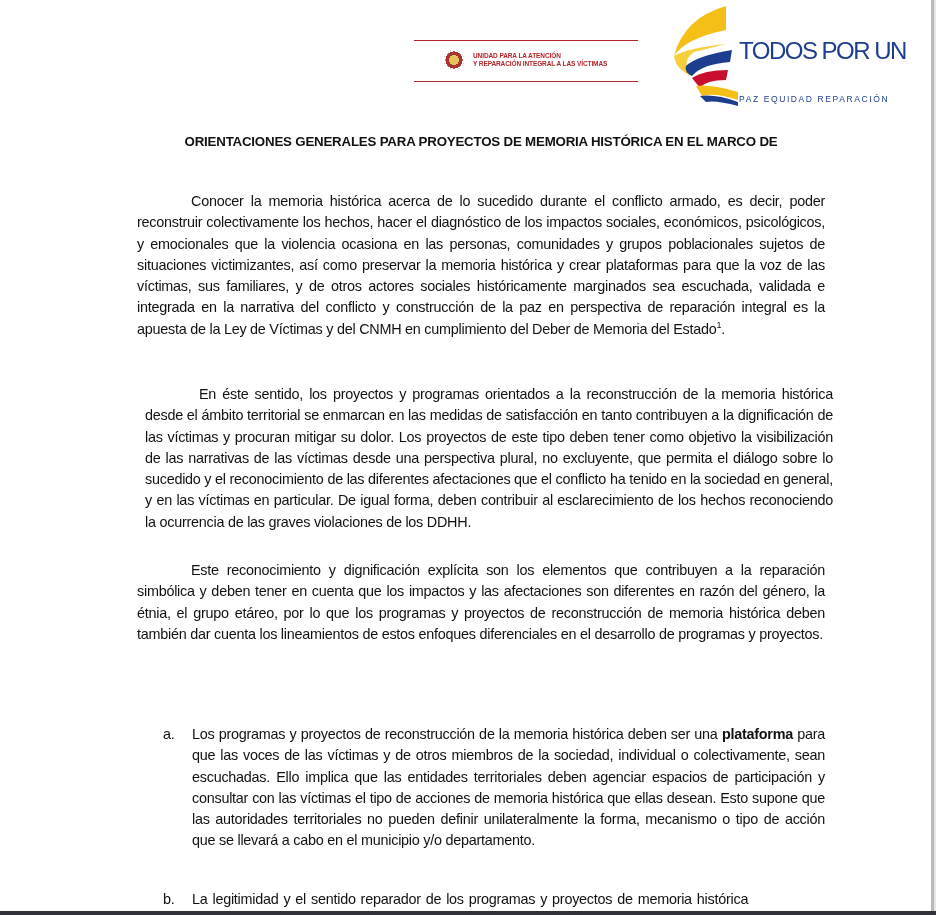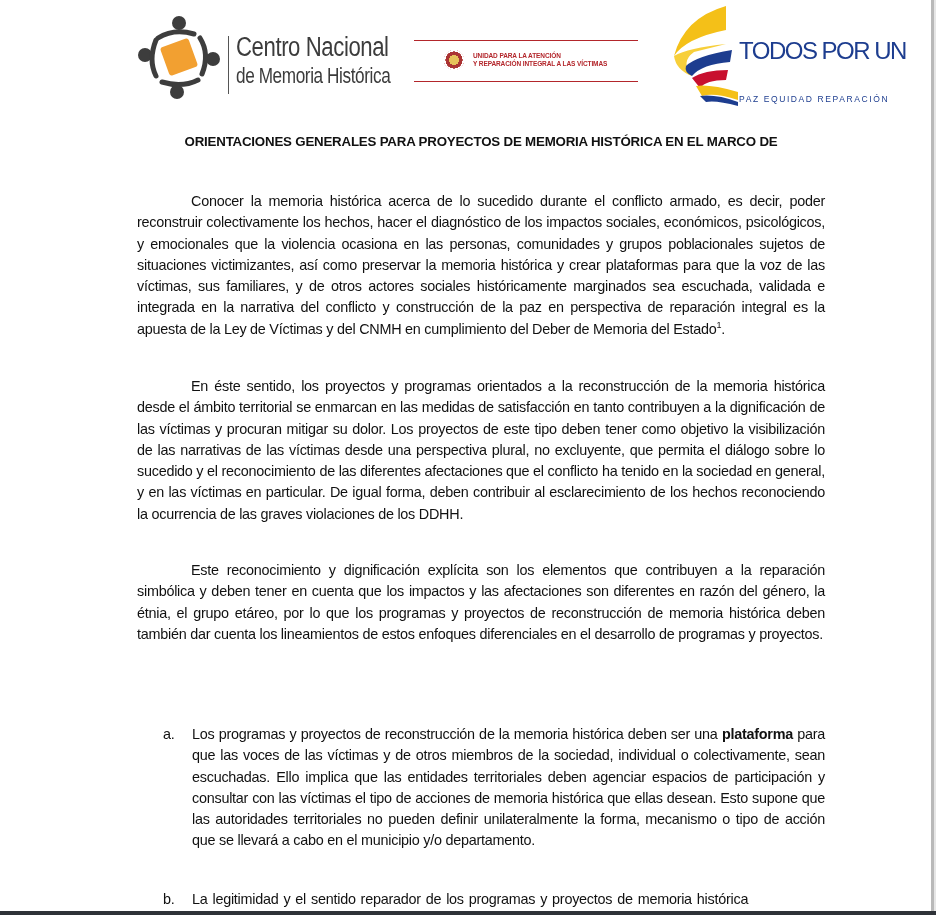--- a/index.html
+++ b/index.html
@@ -73,38 +73,20 @@
   .list-text { position: absolute; left: 29px; width: 633px; text-align: justify; }
   #item-a { top: 724px; }
   #item-b { top: 889px; }
   strong { font-weight: bold; }
 </style>
 </head>
 <body>
 
 <div class="page">
 
-  <div class="logo-cnmh">
-    <svg class="cnmh-mark" viewBox="0 0 86 86">
-      <rect x="28" y="28" width="30" height="30" rx="3" fill="#f2a031" transform="rotate(-20 43 43)"></rect>
-      <circle cx="43" cy="9" r="7" fill="#3d3d3d"></circle>
-      <circle cx="77" cy="45" r="7" fill="#3d3d3d"></circle>
-      <circle cx="41" cy="78" r="7" fill="#3d3d3d"></circle>
-      <circle cx="9" cy="41" r="7" fill="#3d3d3d"></circle>
-      <path d="M22 24 Q38 14 58 20" stroke="#3d3d3d" stroke-width="5" fill="none" stroke-linecap="round"></path>
-      <path d="M64 24 Q74 40 66 60" stroke="#3d3d3d" stroke-width="5" fill="none" stroke-linecap="round"></path>
-      <path d="M62 66 Q46 74 26 68" stroke="#3d3d3d" stroke-width="5" fill="none" stroke-linecap="round"></path>
-      <path d="M20 62 Q12 46 20 26" stroke="#3d3d3d" stroke-width="5" fill="none" stroke-linecap="round"></path>
-    </svg>
-    <div class="cnmh-divider"></div>
-    <div class="cnmh-text">
-      <div class="cnmh-line1">Centro Nacional</div>
-      <div class="cnmh-line2">de Memoria Histórica</div>
-    </div>
-  </div>
 
   <div class="logo-uariv">
     <div class="uariv-rule top"></div>
     <div class="uariv-seal"></div>
     <div class="uariv-text">
       <div>UNIDAD PARA LA ATENCIÓN</div>
       <div>Y REPARACIÓN INTEGRAL A LAS VÍCTIMAS</div>
     </div>
     <div class="uariv-rule bottom"></div>
   </div>
@@ -123,21 +105,21 @@
   </div>
 
   <div class="doc-title">
     <div>ORIENTACIONES GENERALES PARA PROYECTOS DE MEMORIA HISTÓRICA EN EL MARCO DE</div>
   </div>
 
   <p class="para" id="p1" style="margin:0;">
     <span class="indent"></span><span>Conocer la memoria histórica acerca de lo sucedido durante el conflicto armado, es decir, poder reconstruir colectivamente los hechos, hacer el diagnóstico de los impactos sociales, económicos, psicológicos, y emocionales que la violencia ocasiona en las personas, comunidades y grupos poblacionales sujetos de situaciones victimizantes, así como preservar la memoria histórica y crear plataformas para que la voz de las víctimas, sus familiares, y de otros actores sociales históricamente marginados sea escuchada, validada e integrada en la narrativa del conflicto y construcción de la paz en perspectiva de reparación integral es la apuesta de la Ley de Víctimas y del CNMH en cumplimiento del Deber de Memoria del Estado</span><sup>1</sup><span>.</span>
   </p>
 
-  <p class="para" id="p2" style="margin:0;">
+  <p class="para" id="p2" style="margin:8px;">
     <span class="indent"></span><span>En éste sentido, los proyectos y programas orientados a la reconstrucción de la memoria histórica desde el ámbito territorial se enmarcan en las medidas de satisfacción en tanto contribuyen a la dignificación de las víctimas y procuran mitigar su dolor. Los proyectos de este tipo deben tener como objetivo la visibilización de las narrativas de las víctimas desde una perspectiva plural, no excluyente, que permita el diálogo sobre lo sucedido y el reconocimiento de las diferentes afectaciones que el conflicto ha tenido en la sociedad en general, y en las víctimas en particular. De igual forma, deben contribuir al esclarecimiento de los hechos reconociendo la ocurrencia de las graves violaciones de los DDHH.</span>
   </p>
 
   <p class="para" id="p3" style="margin:0;">
     <span class="indent"></span><span>Este reconocimiento y dignificación explícita son los elementos que contribuyen a la reparación simbólica y deben tener en cuenta que los impactos y las afectaciones son diferentes en razón del género, la étnia, el grupo etáreo, por lo que los programas y proyectos de  reconstrucción de memoria histórica deben también dar cuenta los lineamientos de estos enfoques diferenciales en el desarrollo de programas y proyectos.</span>
   </p>
 
 
   <div class="list-item" id="item-a">
     <span class="list-marker">a.</span>

